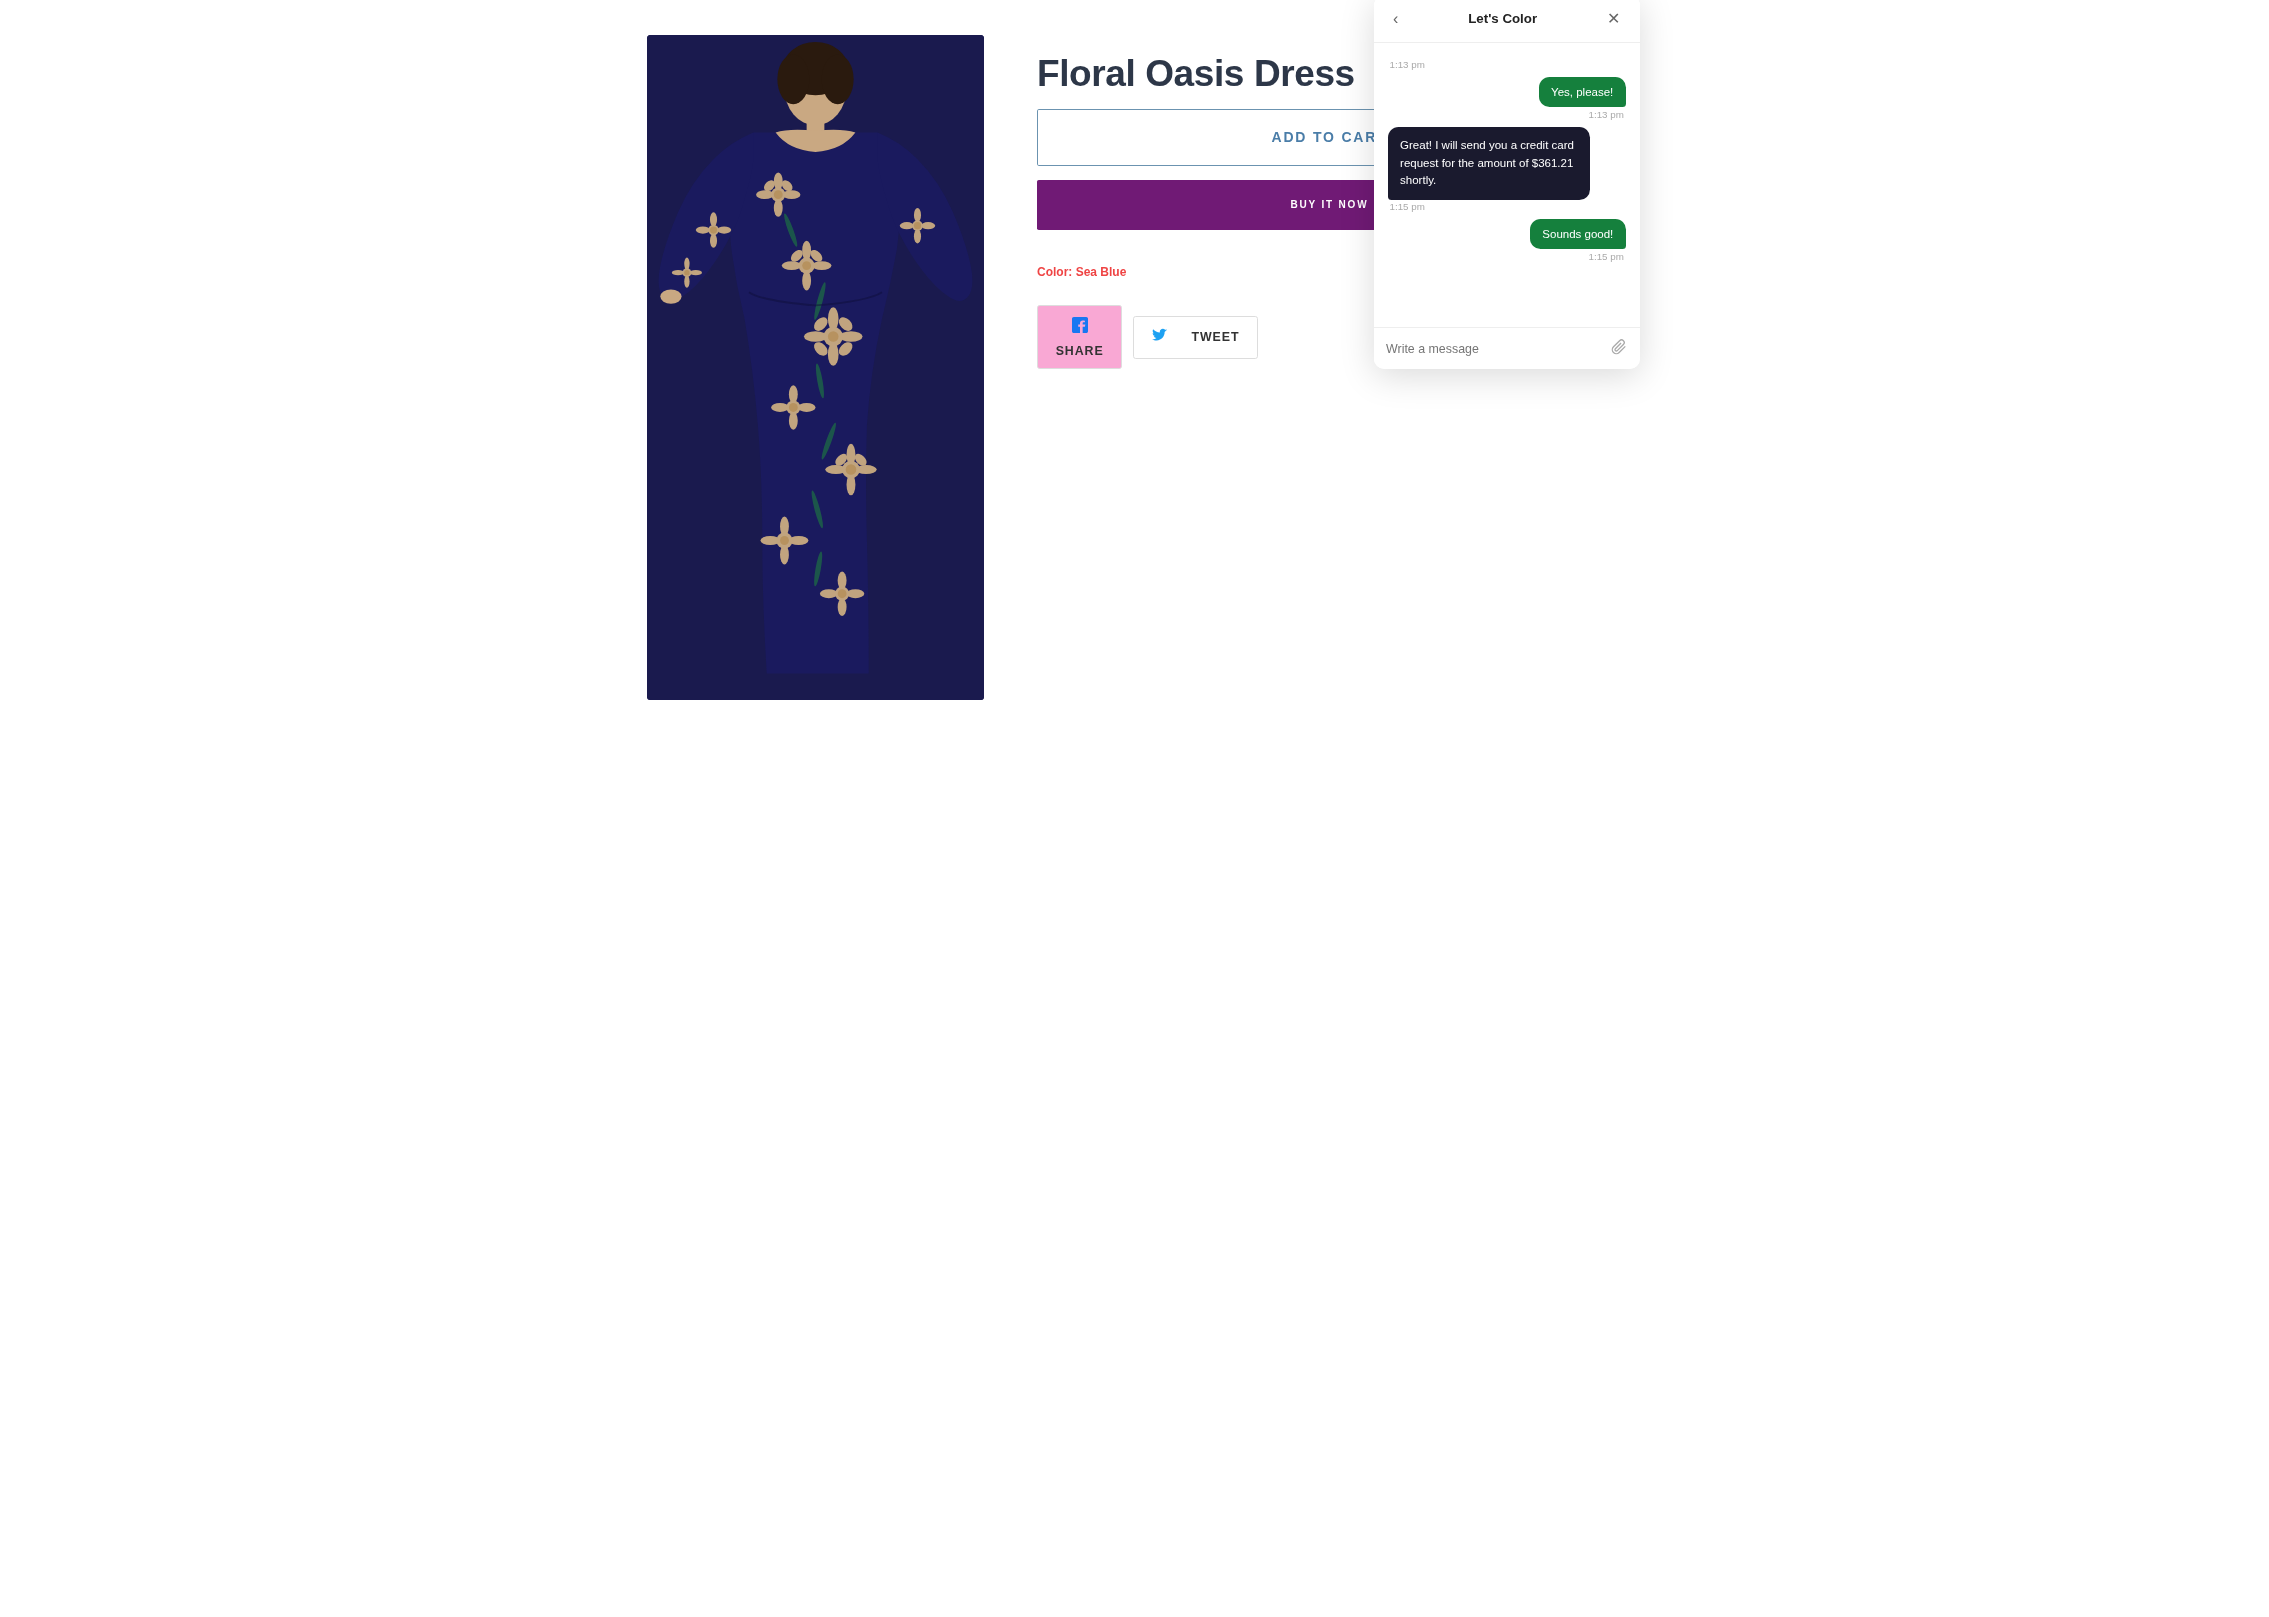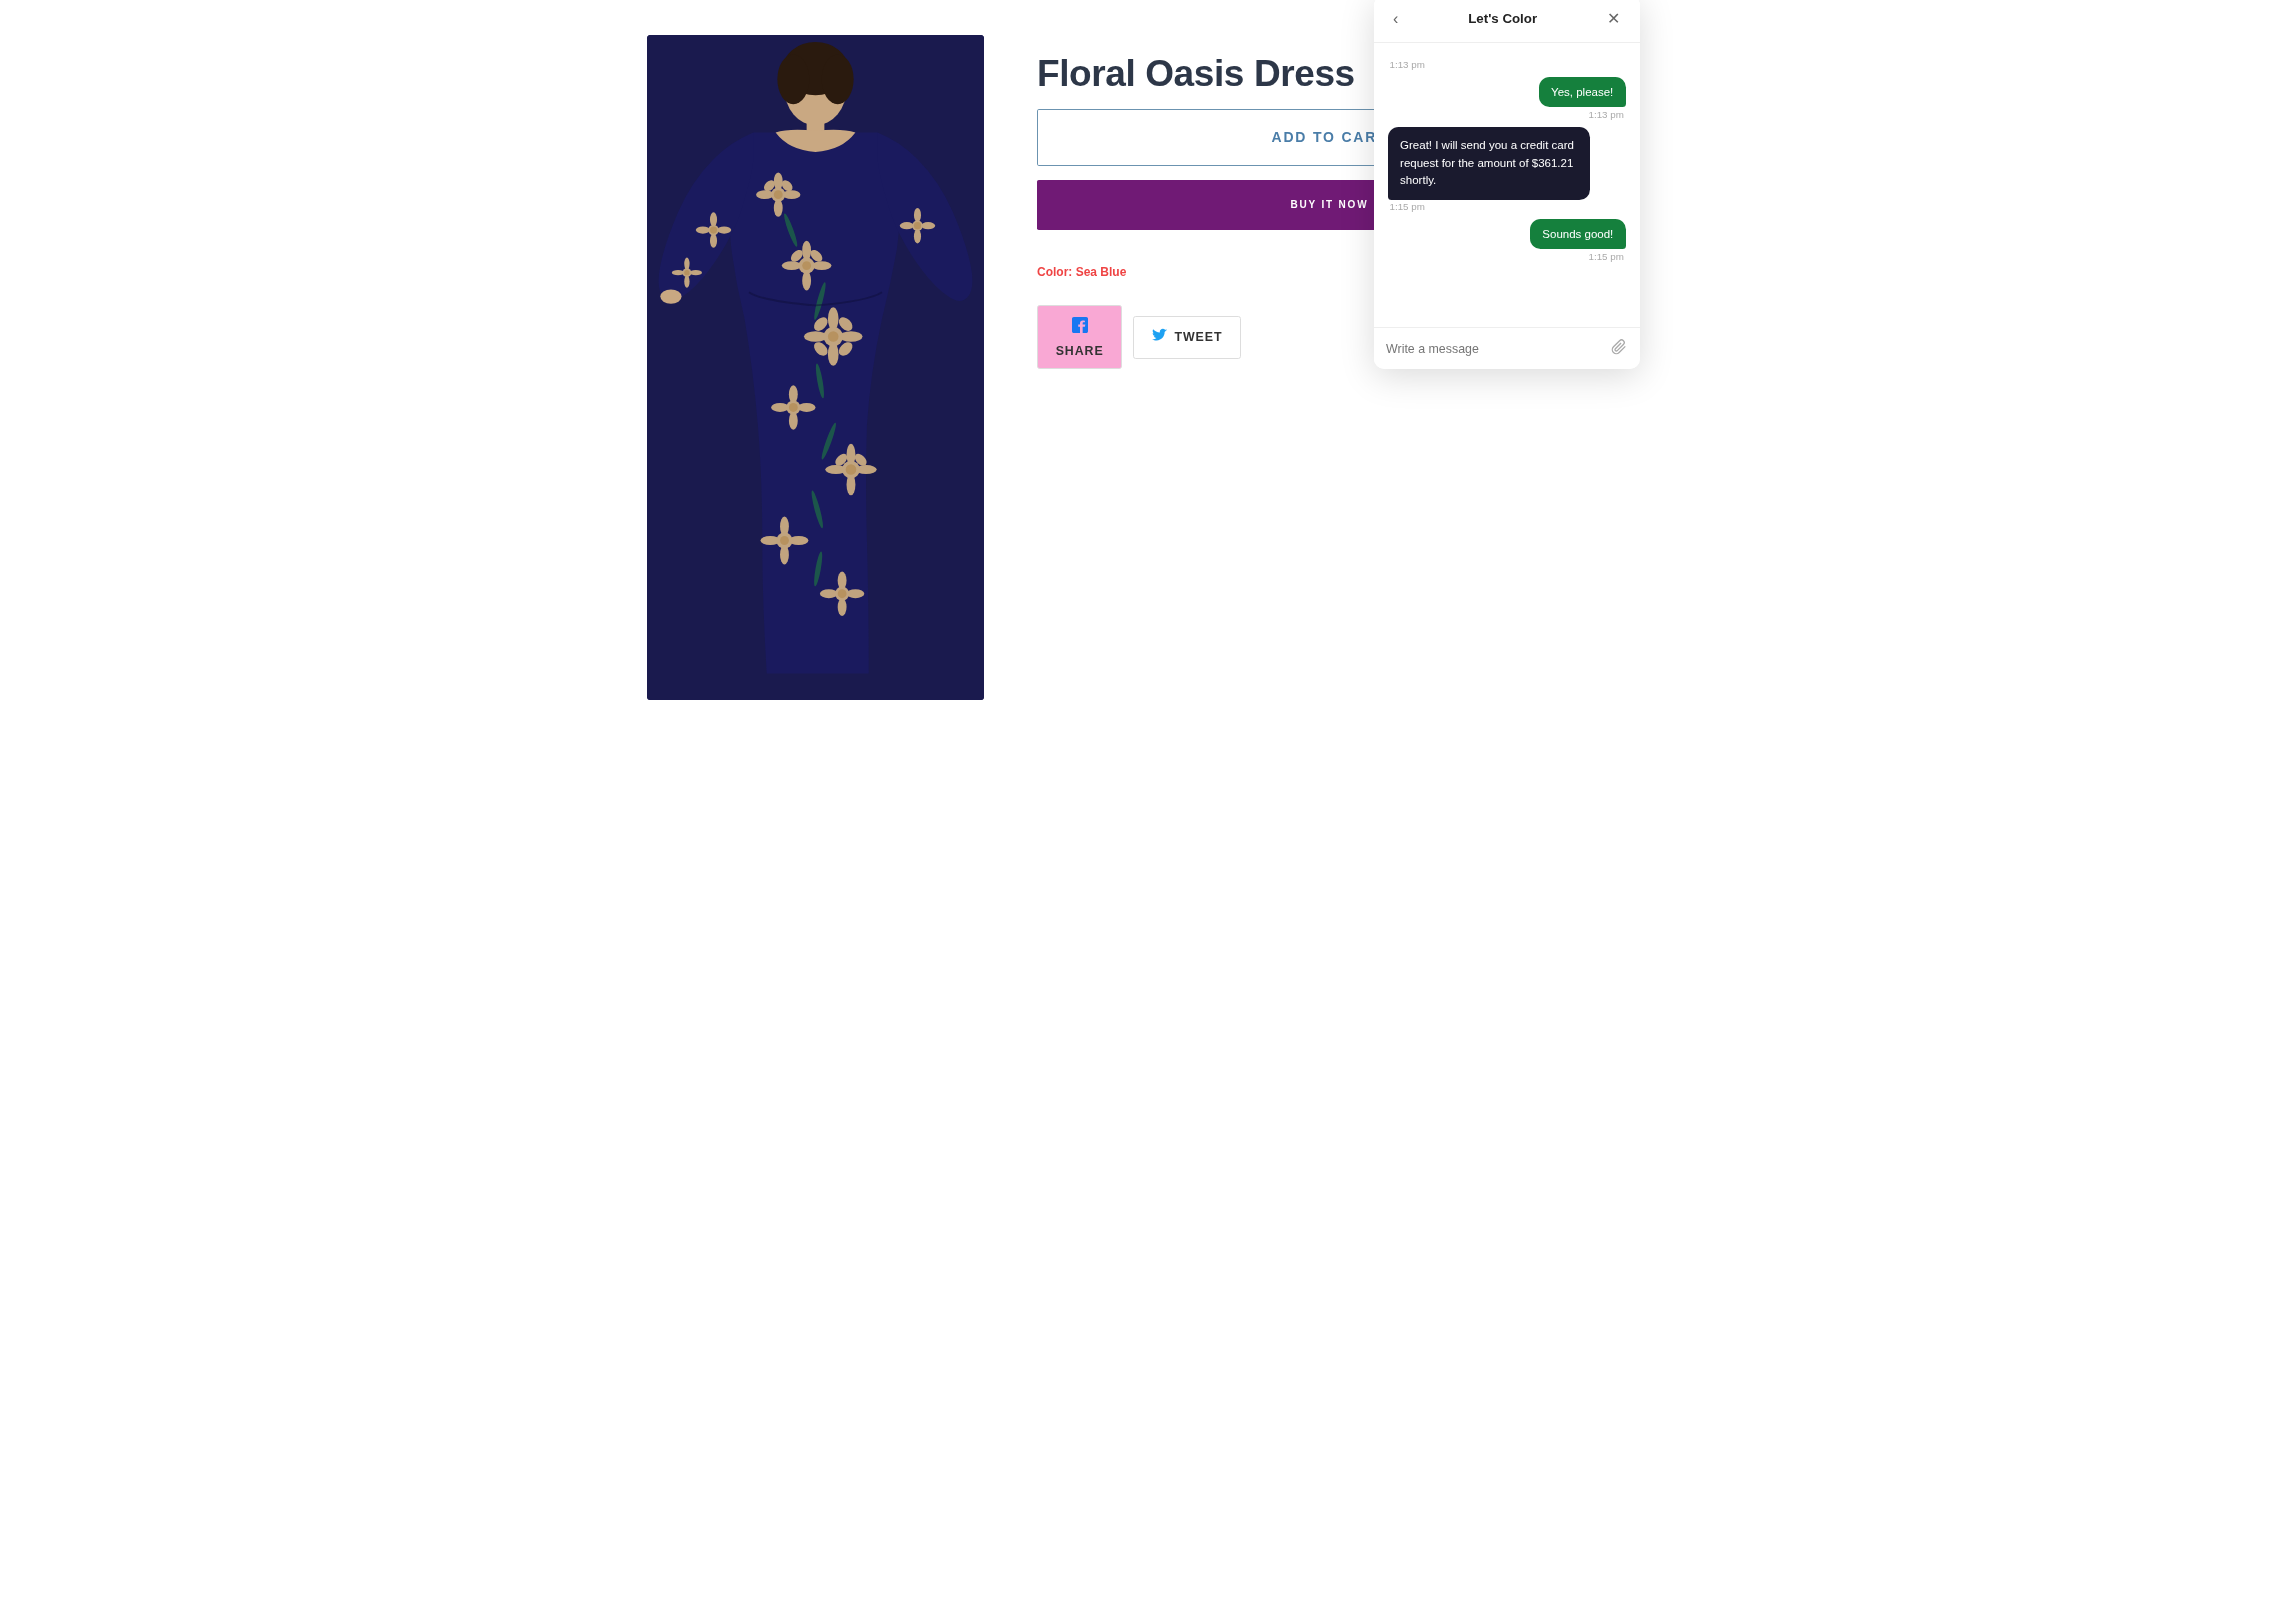--- a/index.html
+++ b/index.html
@@ -123,21 +123,21 @@
       font-weight: 700;
       letter-spacing: 0.9px;
       color: #333;
       border-radius: 2.7px;
       flex-direction: column;
     }
 
     .btn-tweet {
       display: flex;
       align-items: center;
-      gap: 7px;
+      gap: 24px;
       padding: 10.6px 17.7px;
       border: 1.3px solid #ddd;
       background: #fff;
       cursor: pointer;
       font-size: 12.4px;
       font-weight: 700;
       letter-spacing: 0.9px;
       color: #333;
       border-radius: 2.7px;
     }

